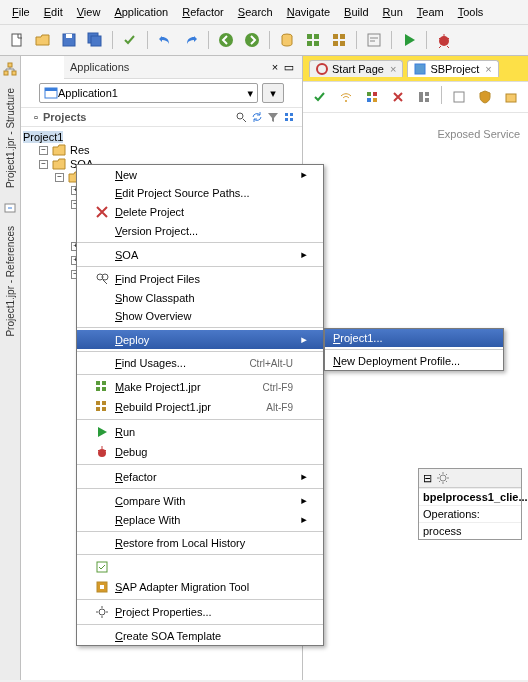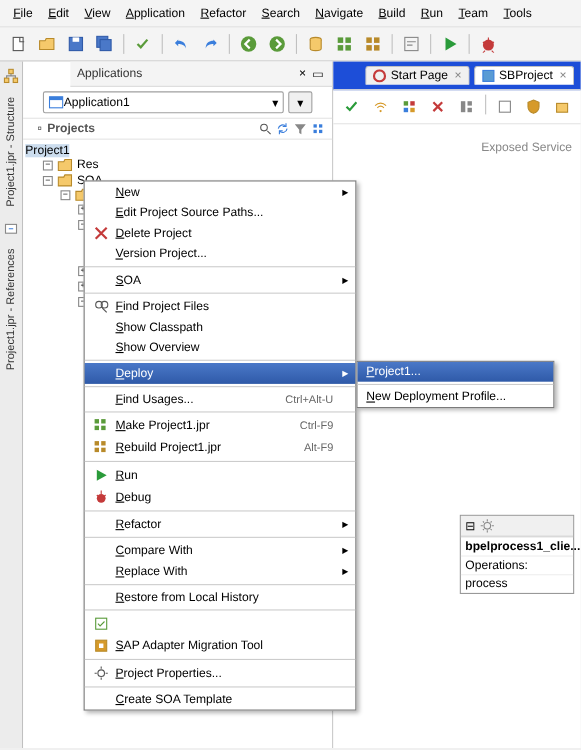--- a/index.html
+++ b/index.html
@@ -36,37 +36,37 @@
   .projects-hdr .mini { margin-left: 2px; }
 
   .tree { padding: 4px 2px; overflow: auto; flex: 1; font-size: 11px; }
   .tree ul { list-style: none; padding-left: 16px; }
   .tree li { padding: 1px 0; white-space: nowrap; }
   .tree .node { display: flex; align-items: center; gap: 4px; }
   .tree .exp { width: 9px; height: 9px; border: 1px solid #888; display:inline-flex; align-items:center; justify-content:center; font-size:8px; line-height:1; }
   .folder { width: 14px; height: 12px; display:inline-block; }
 
   
-  .main-tabs { display: flex; gap: 4px; padding: 4px 6px; background: #1d4ed8; border-bottom: 1px solid #dcdcdc; justify-content: flex-end; }
+  .main-tabs { display: flex; gap: 4px; padding: 4px 6px; background: #fde047; border-bottom: 1px solid #dcdcdc; }
   .tab { display: flex; align-items: center; gap: 4px; padding: 2px 6px; border: 1px solid #c0c0c0; border-bottom: none; background: #fff; border-radius: 3px 3px 0 0; }
   .tab .x { color: #888; margin-left: 2px; }
   .tab.inactive { background: #f0f0f0; }
 
   .main-toolbar { display: flex; gap: 4px; padding: 4px 6px; border-bottom: 1px solid #e4e4e4; }
   .canvas-lbl { position: absolute; right: 8px; top: 72px; color: #888; font-size: 11px; }
 
   .component { position: absolute; right: 6px; bottom: 140px; width: 104px; border: 1px solid #999; background: #fff; }
   .component .chdr { background: #f0f0f0; padding: 2px 4px; border-bottom: 1px solid #ccc; display:flex; align-items:center; gap:4px; }
   .component .crow { padding: 2px 4px; border-top: 1px solid #eee; }
 
   
   .ctx, .subctx { position: absolute; background: #fff; border: 1px solid #7a7a7a; box-shadow: 2px 2px 4px rgba(0,0,0,.3); }
   .ctx { left: 76px; top: 164px; width: 248px; }
   .ctx .iconcol { width: 22px; display:flex; justify-content:center; }
-  .ctx .row { display: flex; align-items: center; padding: 3px 4px; gap: 2px; }
+  .ctx .row { display: flex; align-items: center; padding: 3px 14px; gap: 2px; }
   .ctx .row.sel { background: linear-gradient(#4a78c8,#2f5aa8); color: #fff; }
   .ctx .lbl { flex: 1; }
   .ctx .sc { color: #666; font-size: 10px; padding-right: 4px; }
   .ctx .arr { width: 10px; text-align: center; }
   .ctx hr { border: none; border-top: 1px solid #ccc; margin: 2px 0; }
   .subctx { left: 324px; top: 328px; width: 180px; }
   .subctx .row { display:flex; align-items:center; padding: 3px 8px; }
   .subctx .row.sel { background: linear-gradient(#4a78c8,#2f5aa8); color:#fff; }
 
   svg { display: block; }

